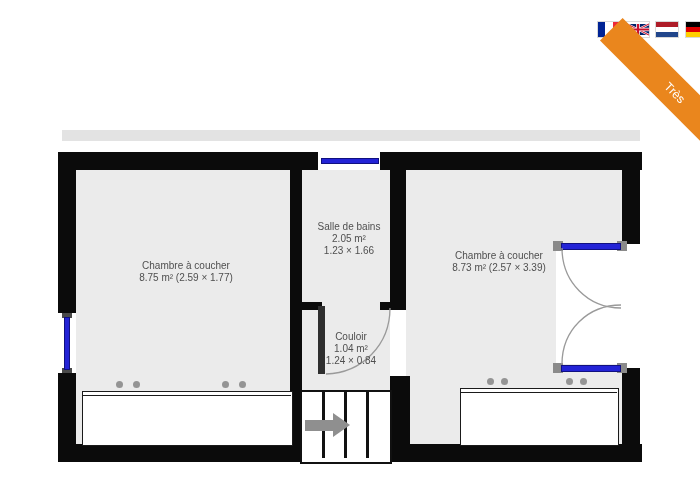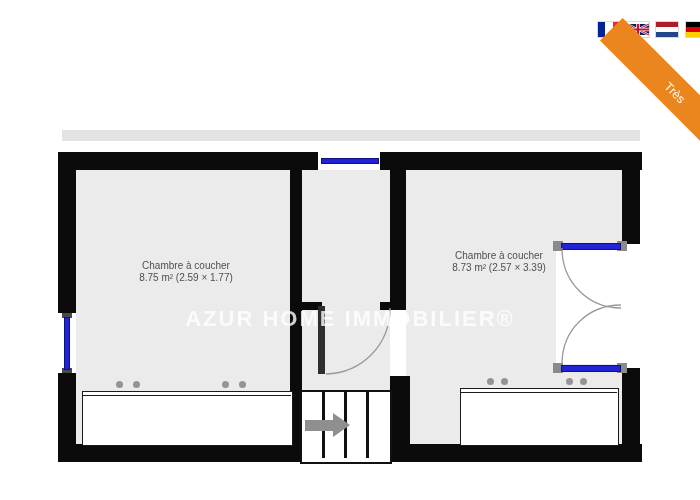--- a/index.html
+++ b/index.html
@@ -141,20 +141,29 @@
   <div class="tread" style="left:322px;top:392px;height:66px;"></div>
   <div class="tread" style="left:344px;top:392px;height:66px;"></div>
   <div class="tread" style="left:366px;top:392px;height:66px;"></div>
   <div class="arrow-shaft" style="left:305px;top:420px;width:28px;height:11px;"></div>
   <div class="arrow-head" style="left:333px;top:413px;"></div>
 
   <div class="room-label" style="left:186px;top:260px;">
     <div>Chambre à coucher</div>
     <div>8.75 m² (2.59 × 1.77)</div>
   </div>
+  <div class="room-label" style="left:349px;top:221px;">
+    <div>Salle de bains</div>
+    <div>2.05 m²</div>
+    <div>1.23 × 1.66</div>
+  </div>
   <div class="room-label" style="left:499px;top:250px;">
     <div>Chambre à coucher</div>
     <div>8.73 m² (2.57 × 3.39)</div>
   </div>
+  <div class="room-label" style="left:351px;top:331px;z-index:25;">
+    <div>Couloir</div>
+    <div>1.04 m²</div>
+    <div>1.24 × 0.84</div>
+  </div>
 
-  <div class="watermark">AZUR HOME IMMOBILIER®</div>
 
 </div>
 
 </body></html>

